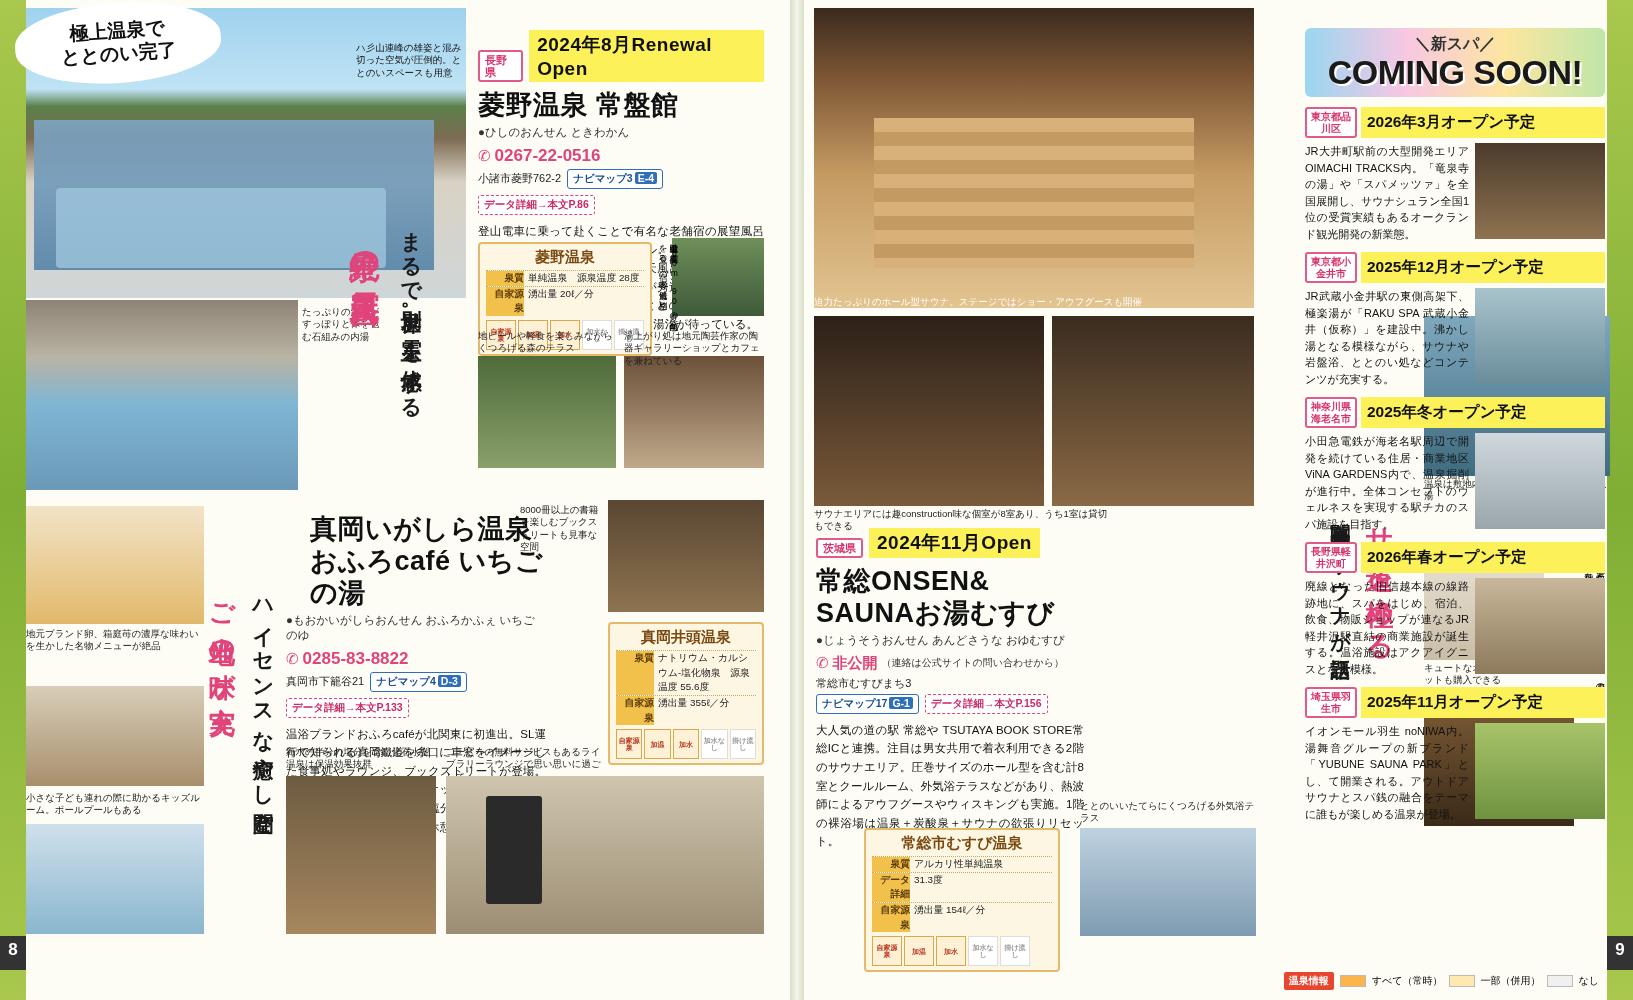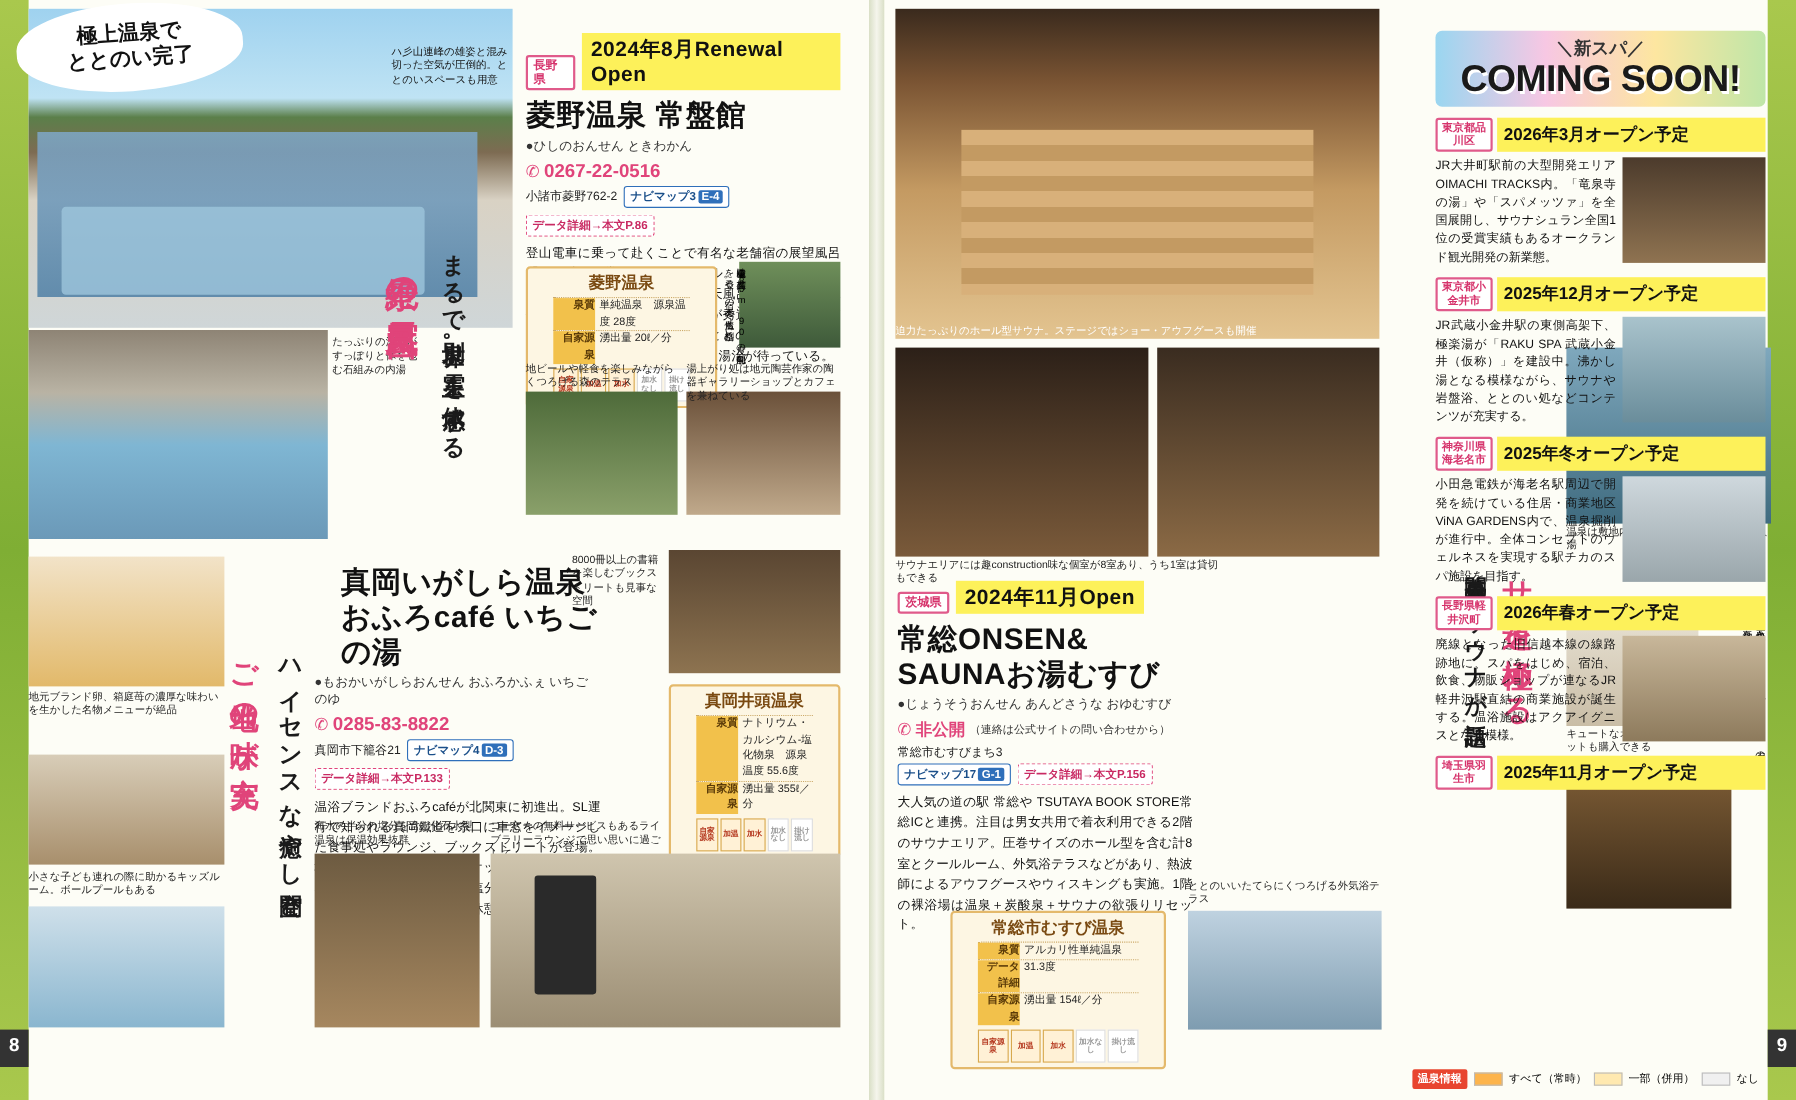--- a/index.html
+++ b/index.html
@@ -65,21 +65,21 @@
   .body-text { font-size:11.5px; line-height:1.62; color:#111; text-align:justify; }
 
   
   .vcopy {
     writing-mode:vertical-rl; text-orientation:upright;
     font-weight:bold; letter-spacing:2px; line-height:1.25;
   }
 
   
   .spec {
-    background:#fdf6e3; border:2px solid #e4b96b; border-radius:4px; padding:4px 23px;
+    background:#fdf6e3; border:2px solid #e4b96b; border-radius:4px; padding:4px 6px;
   }
   .spec .sp-title { text-align:center; font-size:15px; font-weight:bold; color:#7a4a12; margin-bottom:3px; }
   .spec .row { display:flex; font-size:9.8px; line-height:1.5; border-top:1px dotted #cba968; }
   .spec .row:first-of-type { border-top:none; }
   .spec .k { background:#f2c14b; color:#5a3a08; font-weight:bold; width:38px; flex:0 0 38px; text-align:right; }
   .spec .v { padding-left:4px; color:#222; }
   .icons { display:flex; gap:2px; margin-top:4px; }
   .ico {
     width:30px; height:30px; border:1px solid #d8a94e; background:#fff;
     font-size:7px; line-height:1.05; text-align:center; color:#b5381f; font-weight:bold;
@@ -407,20 +407,24 @@
           <div class="cs-text">廃線となった旧信越本線の線路跡地に、スパをはじめ、宿泊、飲食、物販ショップが連なるJR軽井沢駅直結の商業施設が誕生する。温浴施設はアクアイグニスとなる模様。</div>
           <div class="cs-img" style="background:linear-gradient(180deg,#c8b79a,#8d7a5c);"></div>
         </div>
       </div>
 
       <div class="cs-item">
         <div class="cs-bar">
           <div class="cs-city">埼玉県羽生市</div>
           <div class="cs-date">2025年11月オープン予定</div>
         </div>
+        <div class="cs-body">
+          <div class="cs-text">イオンモール羽生 noNIWA内。湯舞音グループの新ブランド「YUBUNE SAUNA PARK」とし、て開業される。アウトドアサウナとスパ銭の融合をテーマに誰もが楽しめる温泉が登場。</div>
+          <div class="cs-img" style="background:linear-gradient(180deg,#a8c46a,#6f9240);"></div>
+        </div>
       </div>
     </div>
 
     <div class="legend">
       <span class="lb">温泉情報</span>
       <span class="sw" style="background:#fdb44b;"></span>
       <span>すべて（常時）</span>
       <span class="sw" style="background:#ffe9b0;"></span>
       <span>一部（併用）</span>
       <span class="sw" style="background:#f0f0f0;"></span>

